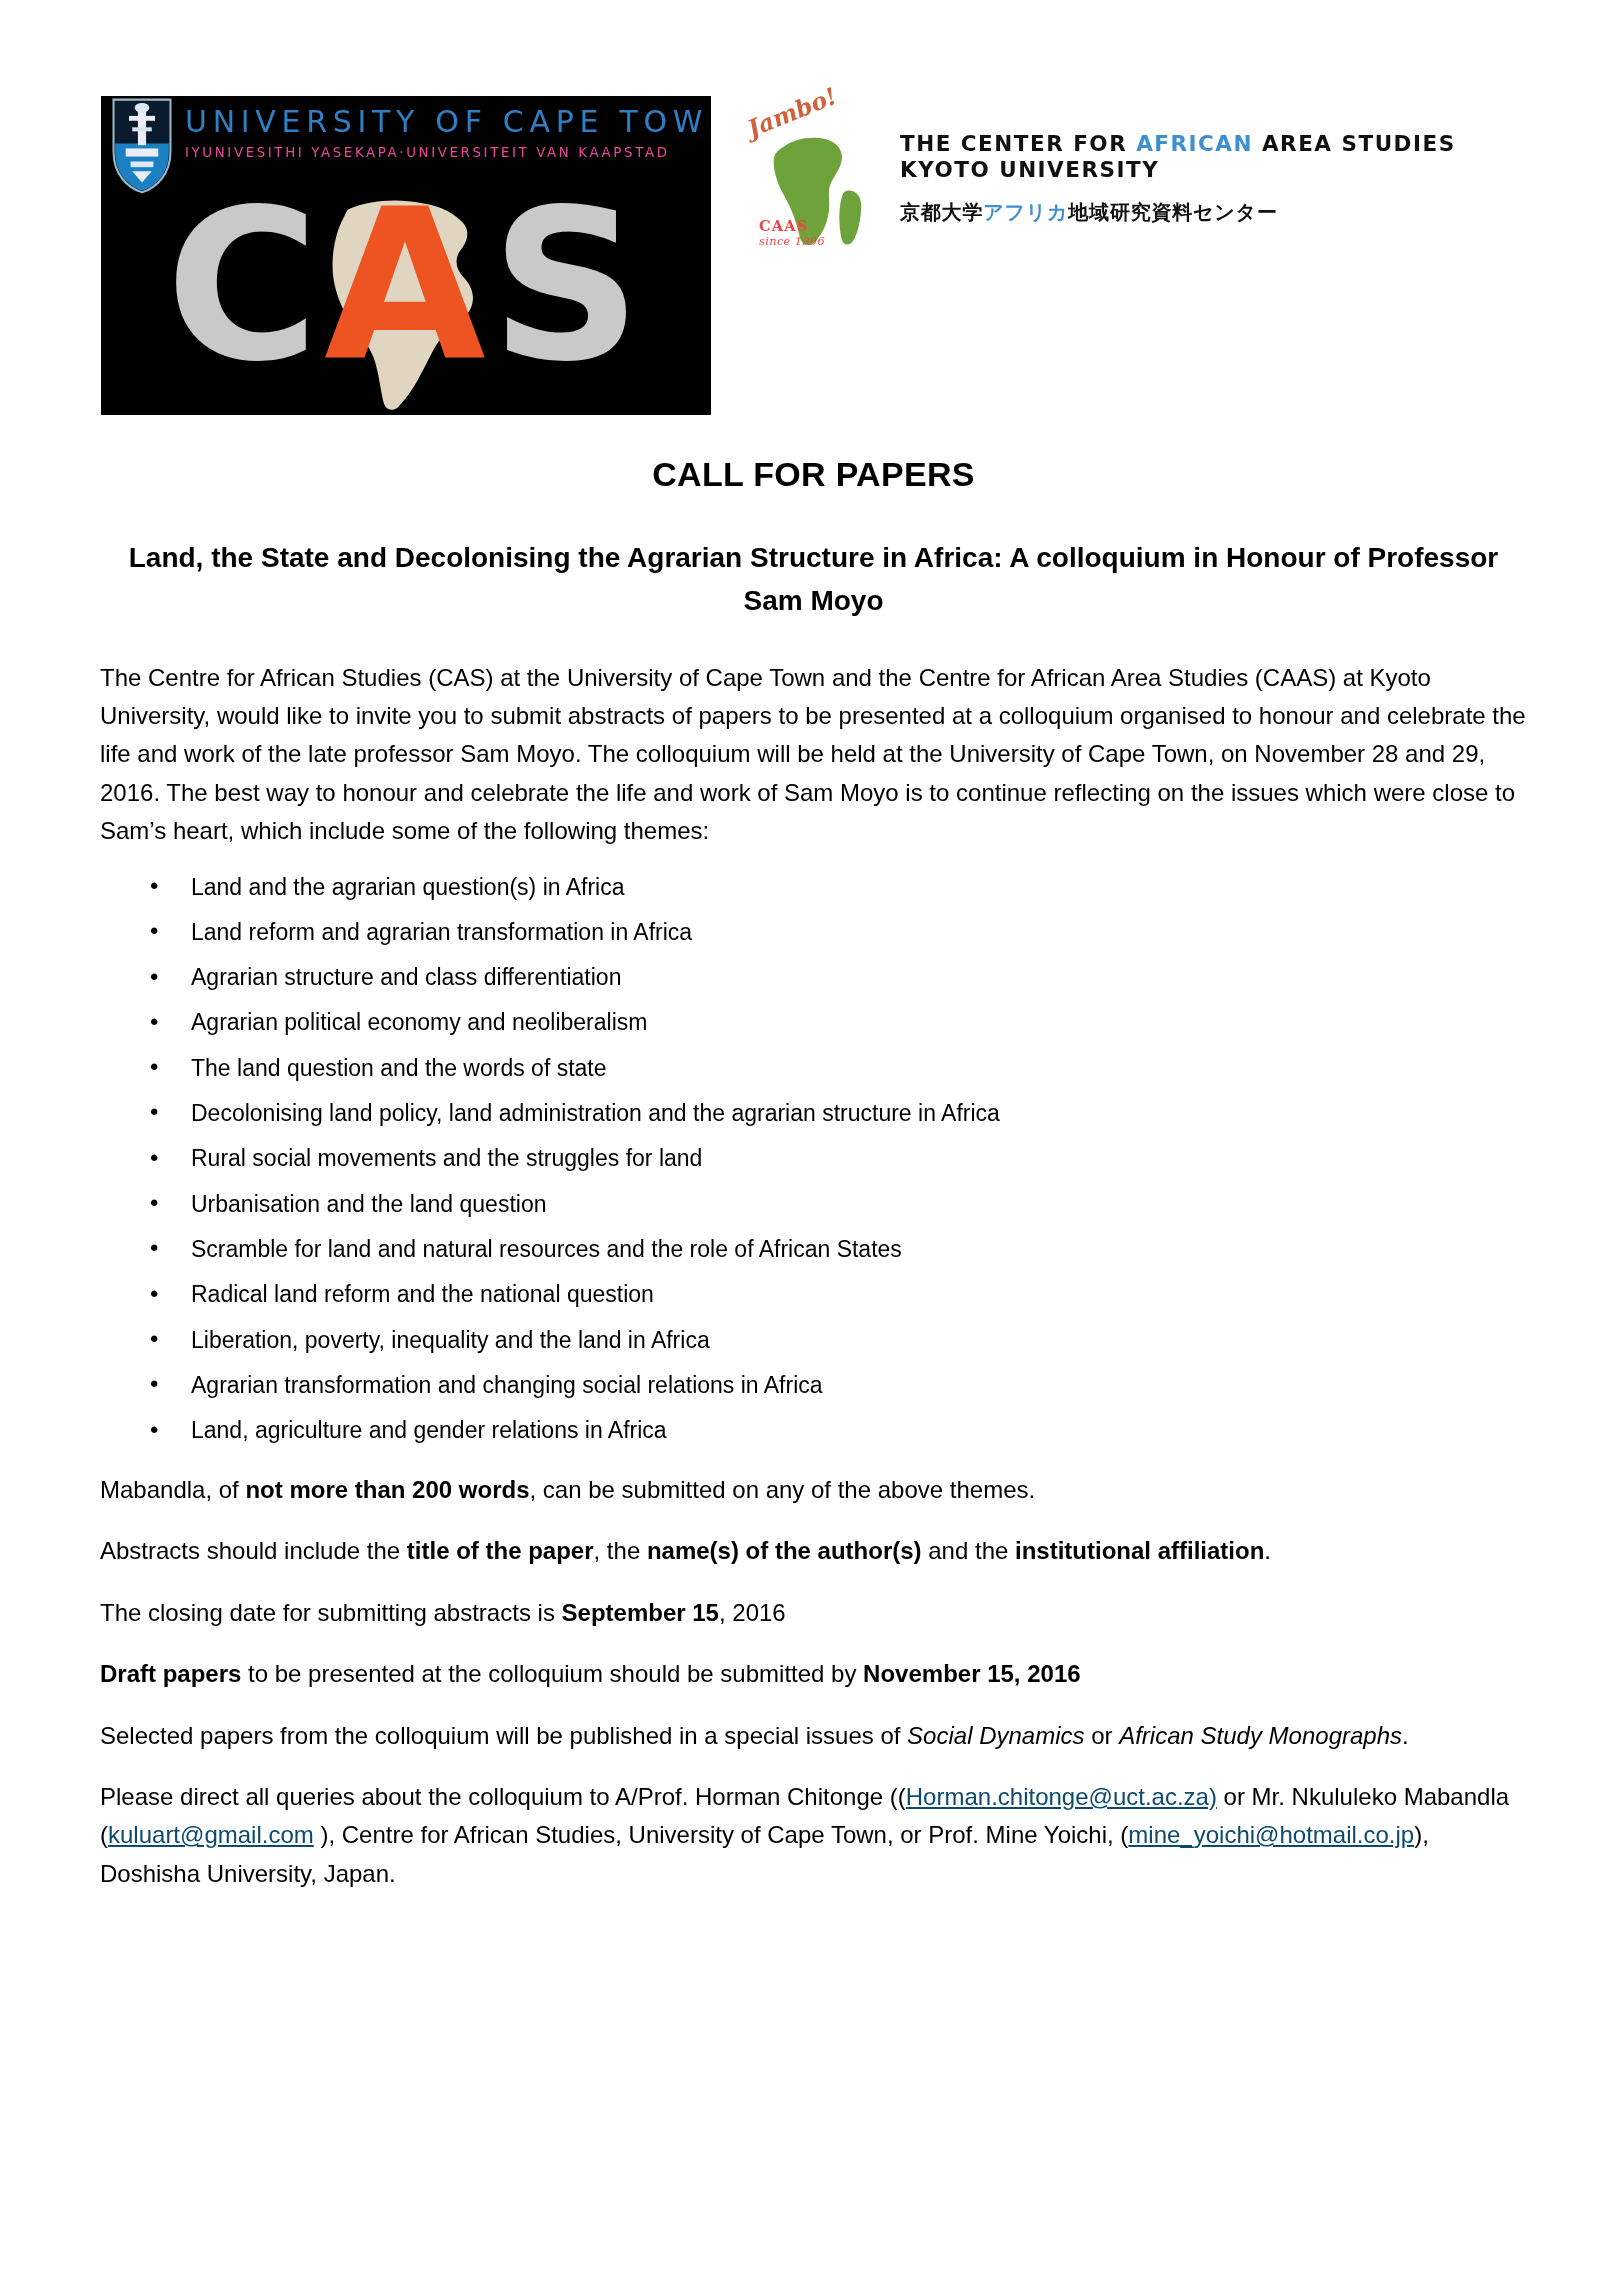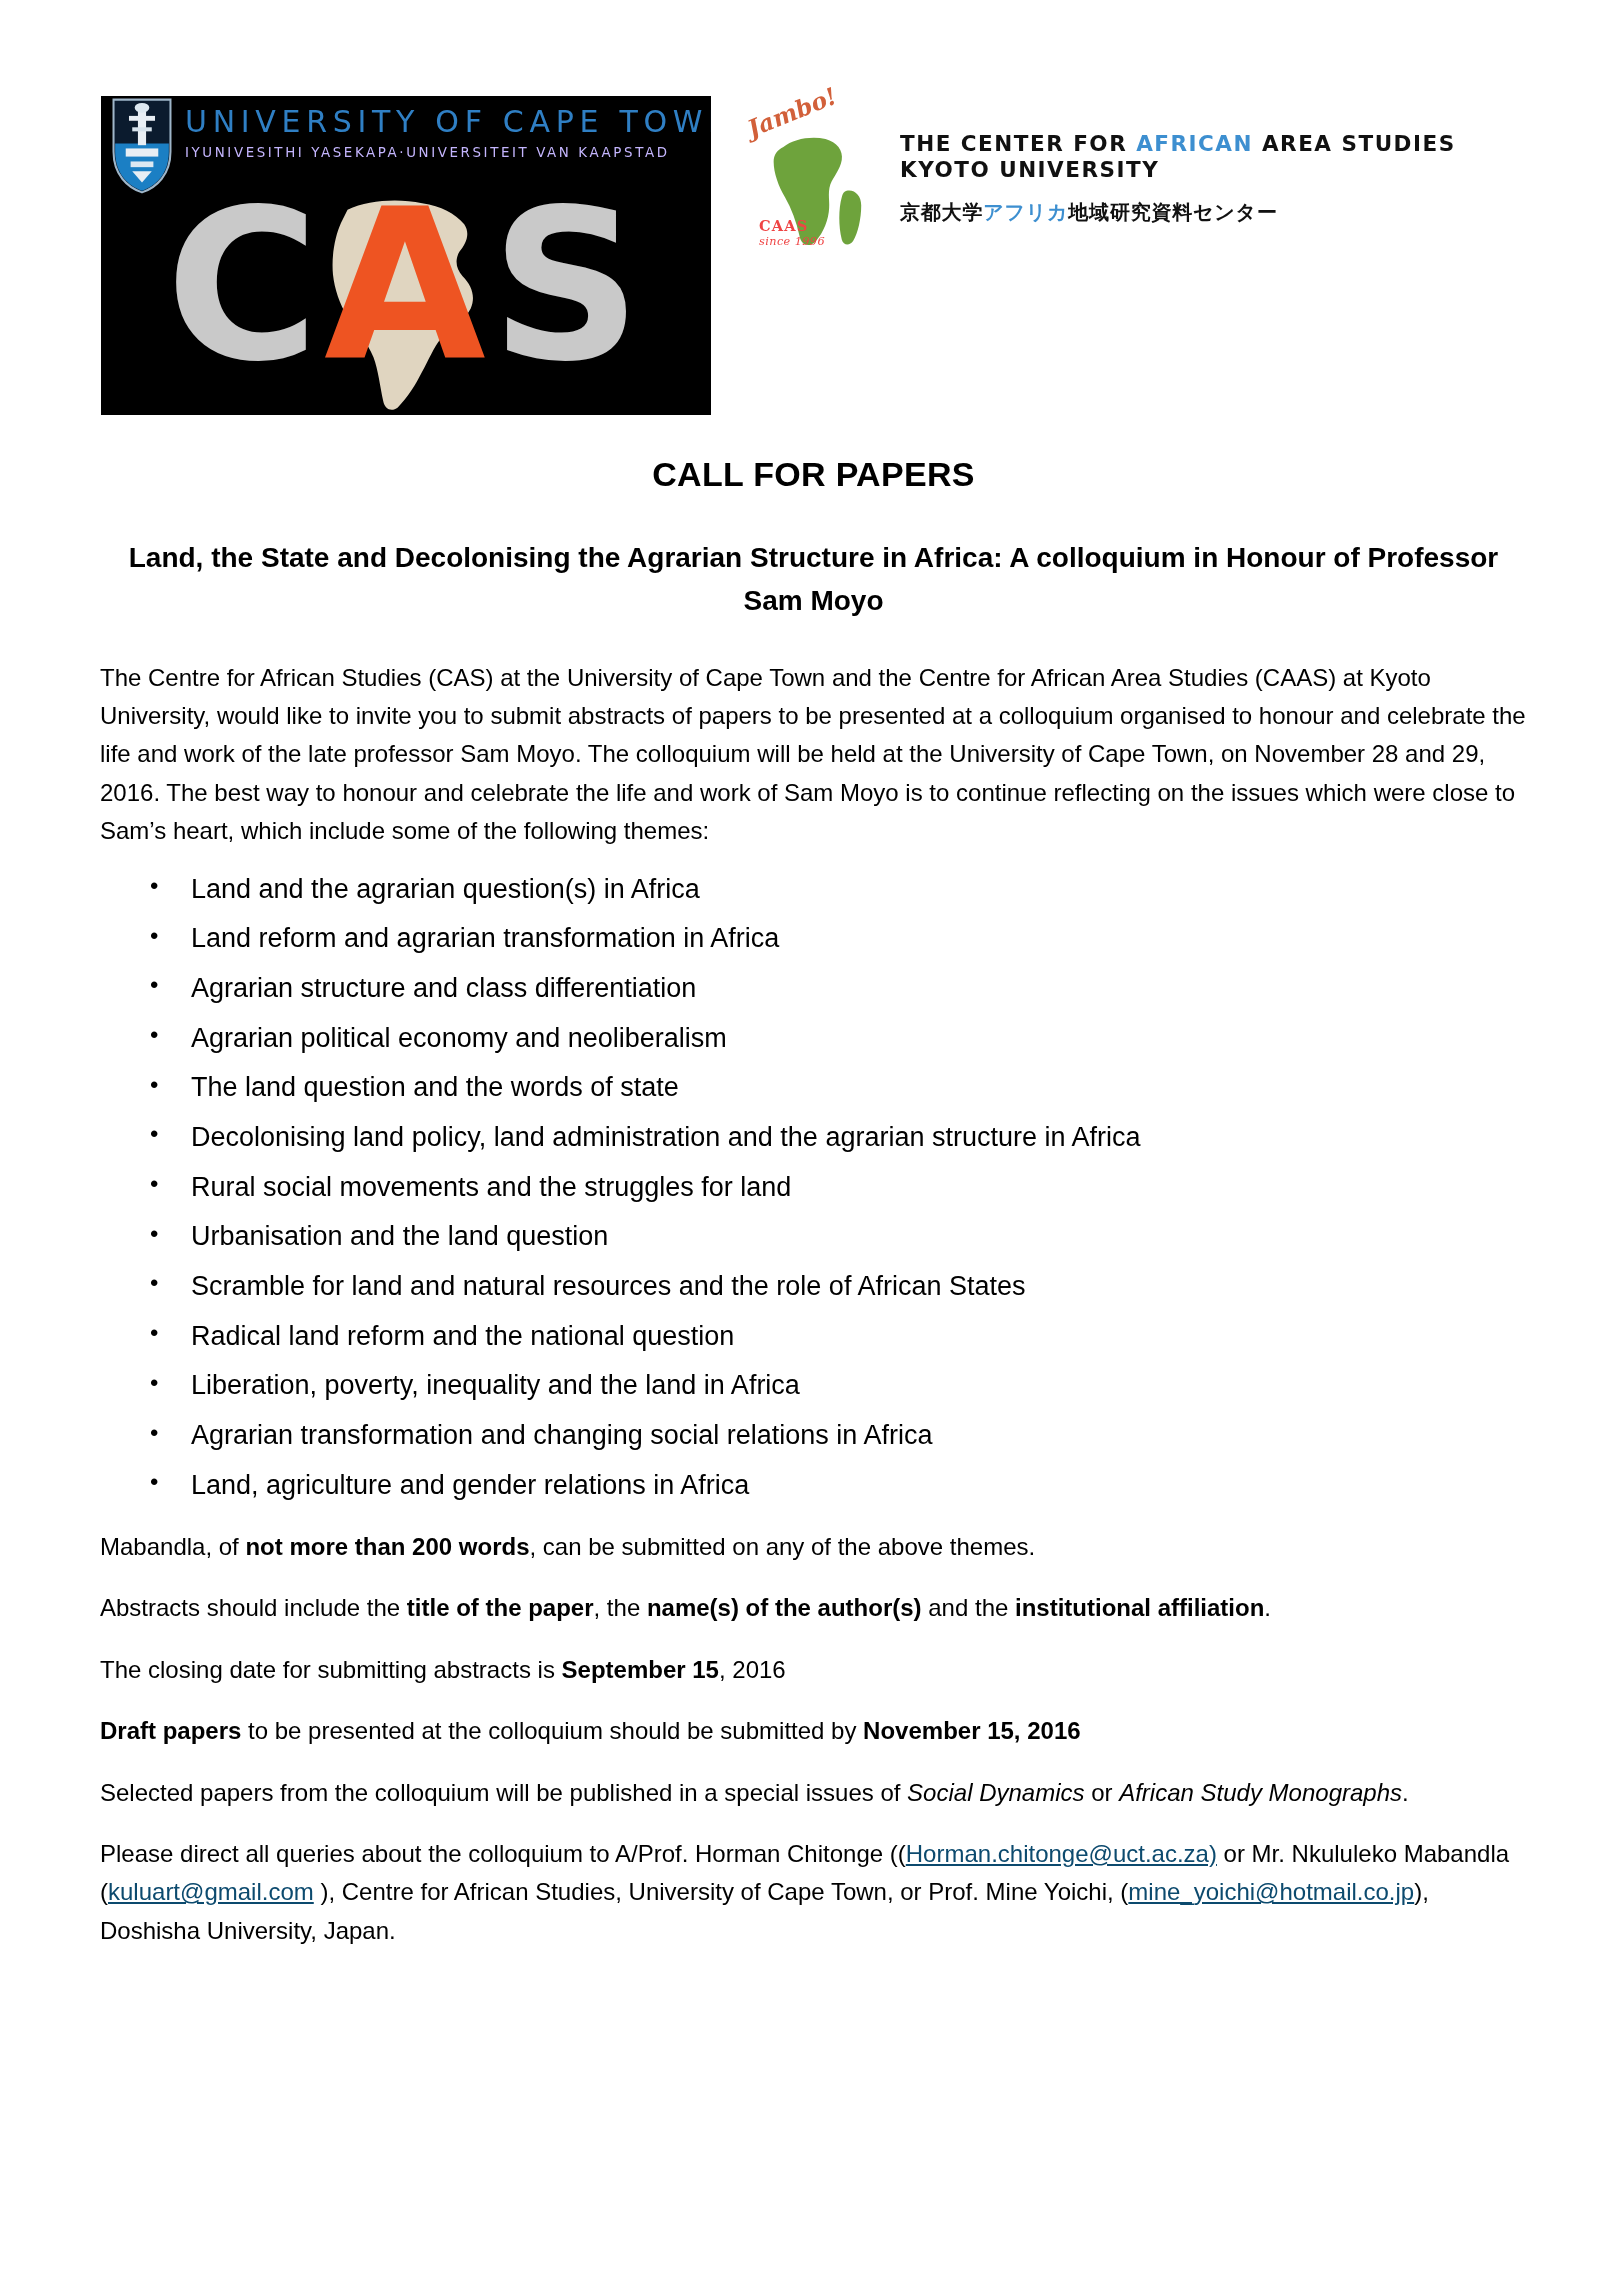--- a/index.html
+++ b/index.html
@@ -68,21 +68,21 @@
     letter-spacing: 5.7px;
     color: #2f7fc4;
     font-weight: 400;
     white-space: nowrap;
     line-height: 1.0;
   }
   .uct-line2 {
     font-family: "DejaVu Sans", sans-serif;
     font-size: 13.4px;
     letter-spacing: 2.6px;
-    color: #c4b5fd;
+    color: #ec4899;
     font-weight: 400;
     white-space: nowrap;
     margin-top: 8px;
   }
   .cas-art {
     position: absolute;
     left: 0;
     top: 96px;
     width: 610px;
     height: 224px;
@@ -225,21 +225,21 @@
   }
 
   .theme-list {
     list-style: none;
     margin: 0 0 27.6px 0;
     padding: 0;
   }
   .theme-list li {
     position: relative;
     font-family: "Liberation Sans", sans-serif;
-    font-size: 27px;
+    font-size: 23px;
     line-height: 1.10;
     padding: 0 0 0 91px;
     margin: 0 0 20px 0;
   }
   .theme-list li::before {
     content: "\2022";
     position: absolute;
     left: 50px;
     top: -1.6px;
     font-size: 24px;

